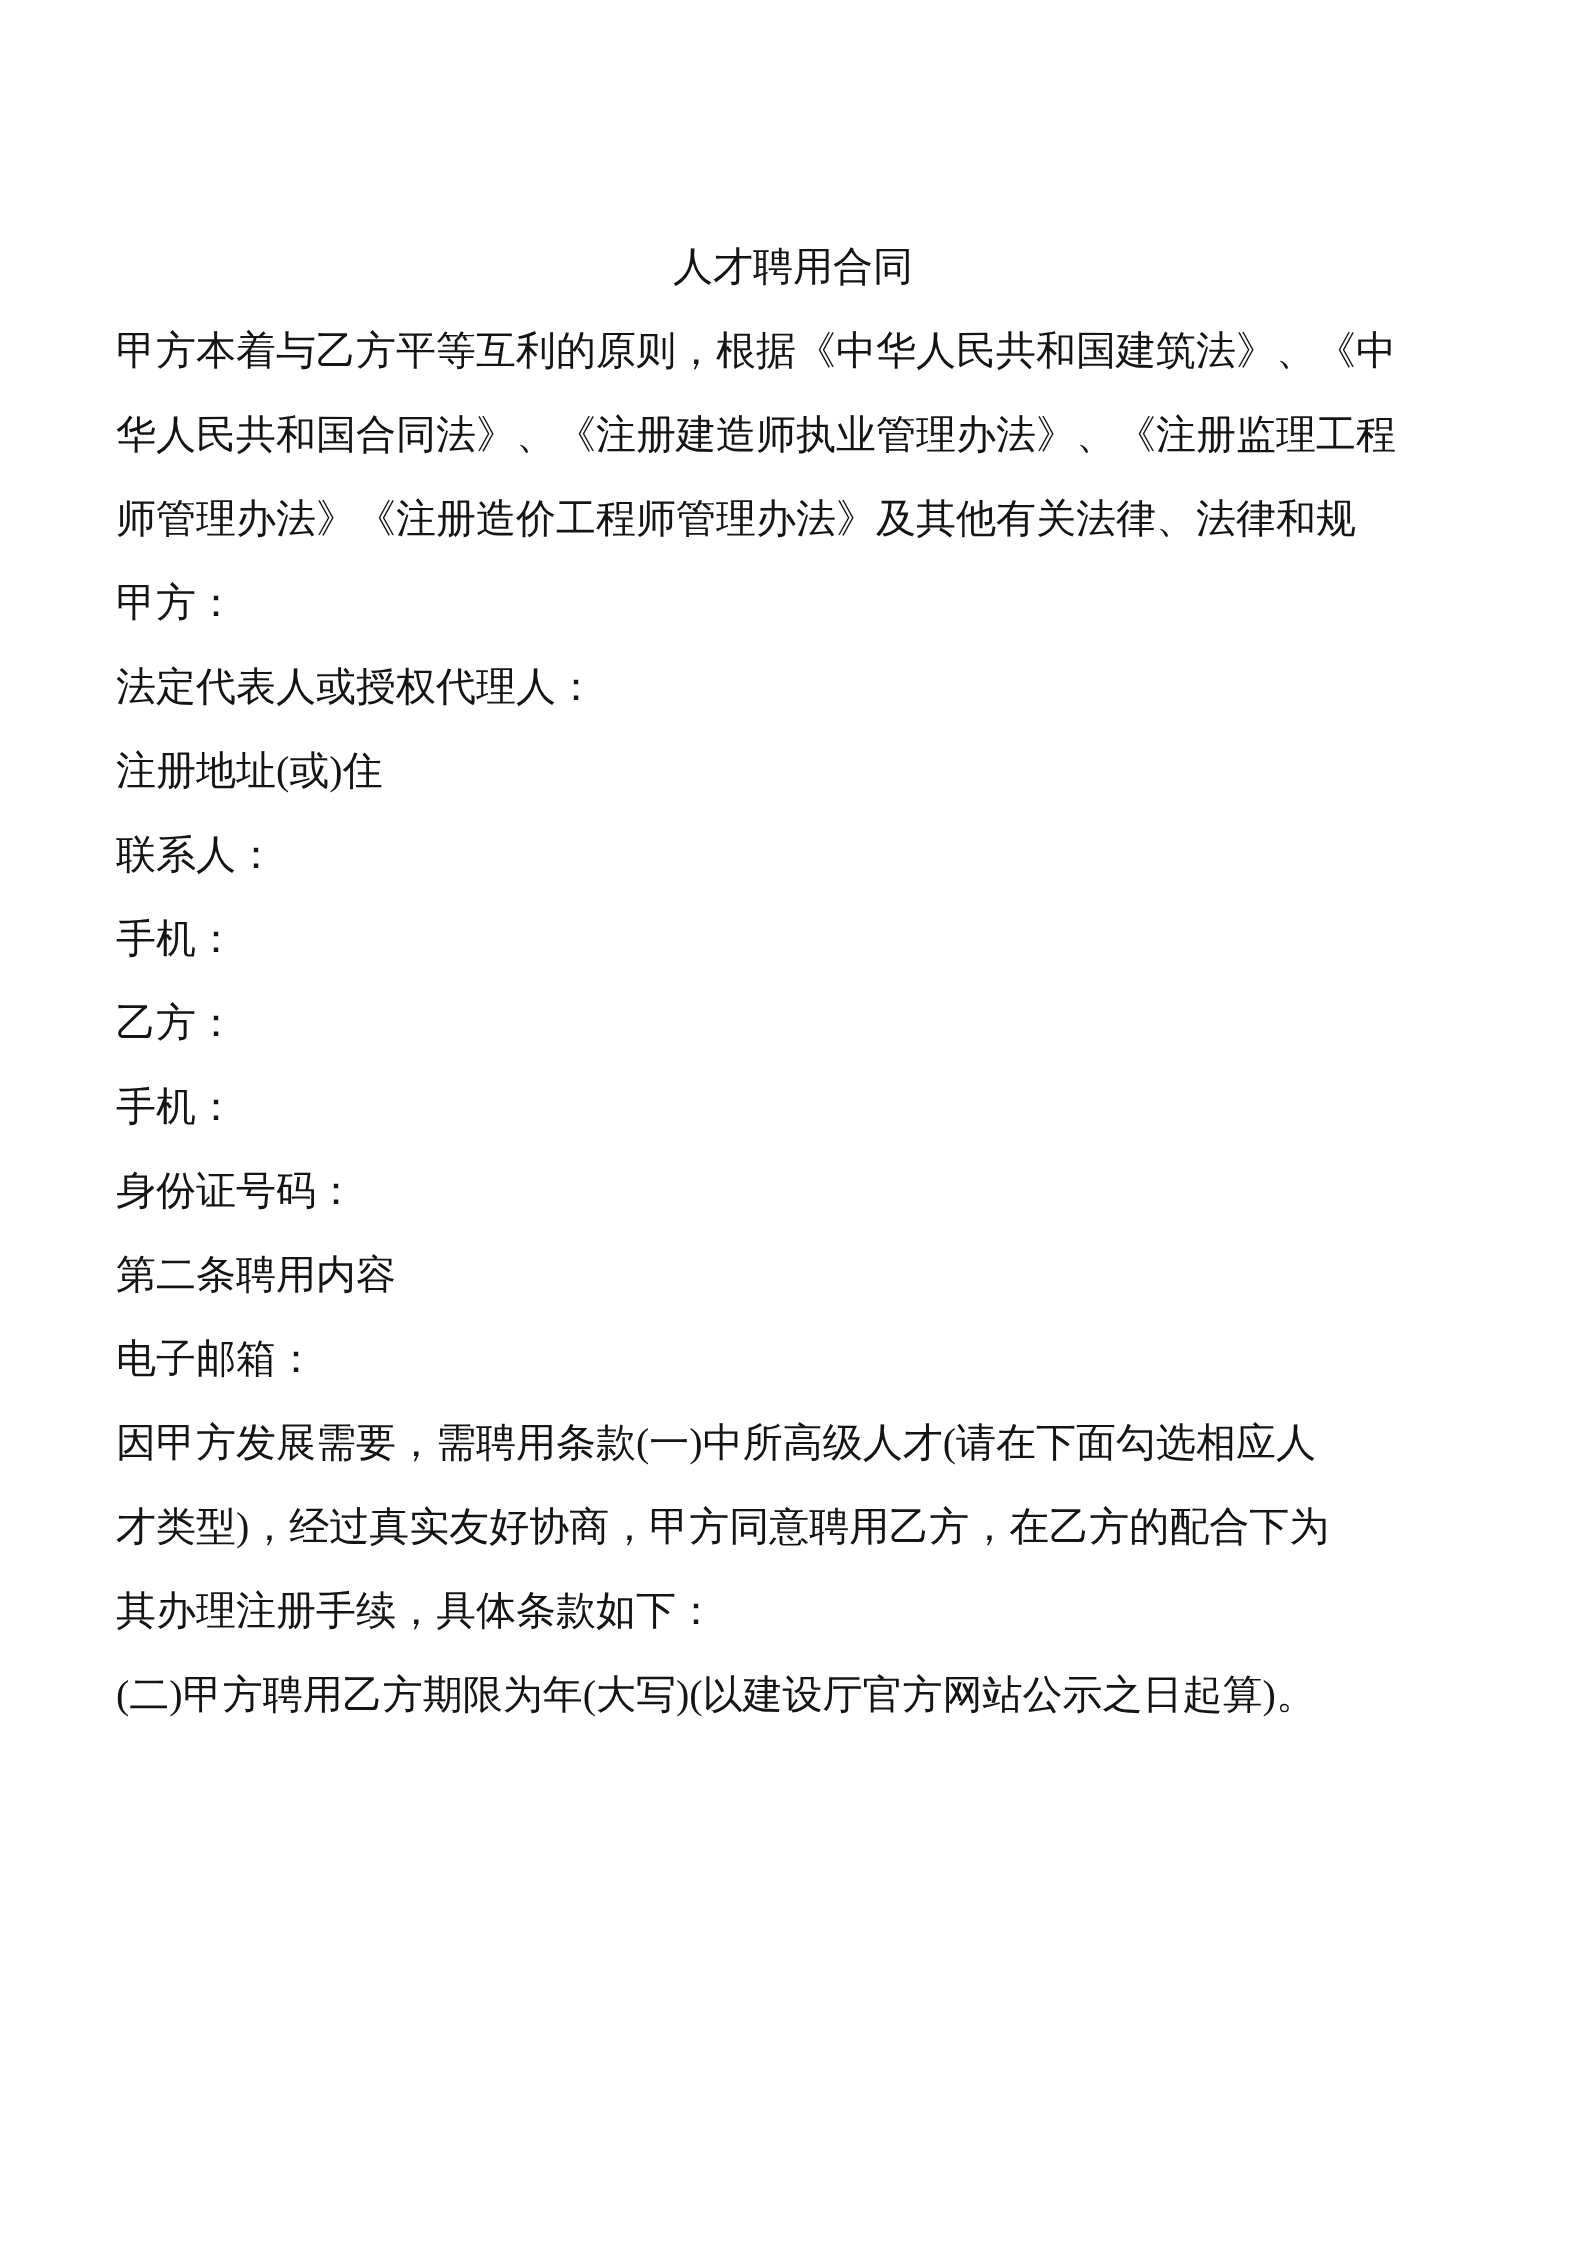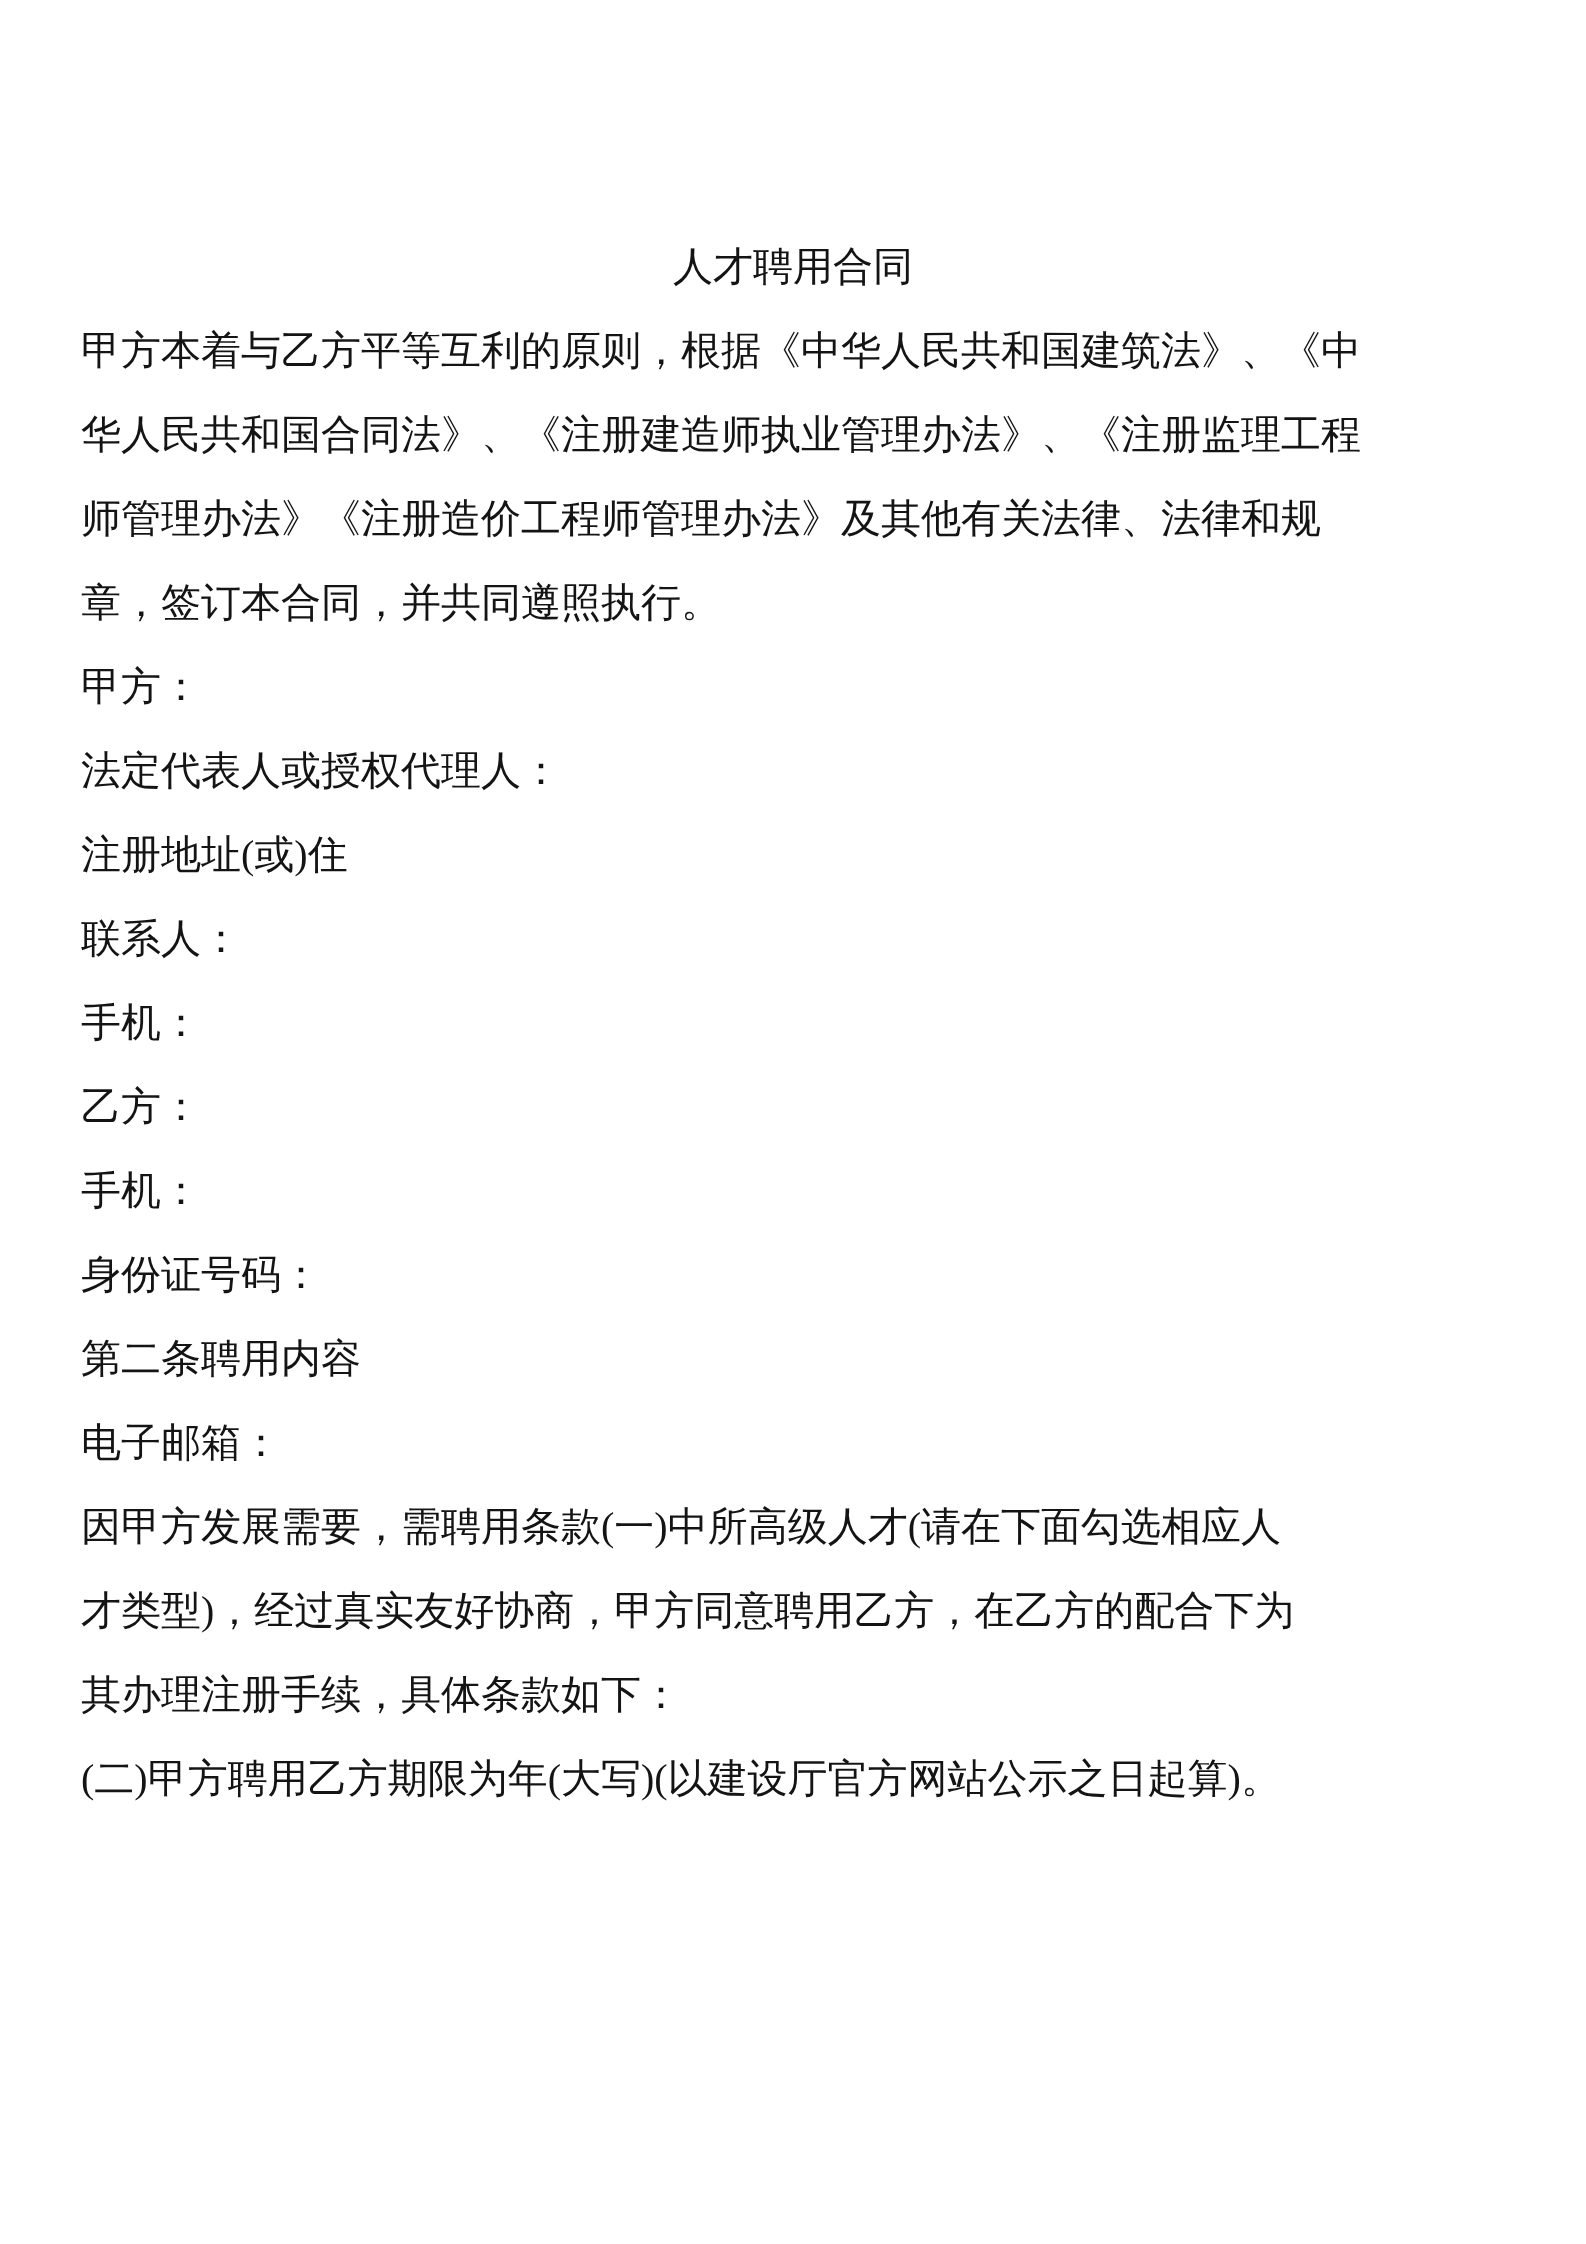--- a/index.html
+++ b/index.html
@@ -16,40 +16,39 @@
     color: #141414;
     font-family: "Liberation Serif", "DejaVu Serif", serif;
     padding-top: 225px;
     overflow: hidden;
     border-radius: 26px;
   }
   .line {
     height: 84px;
     line-height: 84px;
     font-size: 40px;
-    padding-left: 81px;
+    padding-left: 116px;
     padding-right: 130px;
     white-space: nowrap;
     letter-spacing: 0px;
   }
   .title-line {
     text-align: center;
     padding-left: 0;
     padding-right: 0;
   }
 </style>
 </head>
 <body>
 
 <div class="page">
   <div class="line title-line">人才聘用合同</div>
   <div class="line">甲方本着与乙方平等互利的原则，根据《中华人民共和国建筑法》、《中</div>
   <div class="line">华人民共和国合同法》、《注册建造师执业管理办法》、《注册监理工程</div>
   <div class="line">师管理办法》《注册造价工程师管理办法》及其他有关法律、法律和规</div>
-  <div class="line">章，签订本合同，并共同遵照执行。</div>
   <div class="line">甲方：</div>
   <div class="line">法定代表人或授权代理人：</div>
   <div class="line">注册地址(或)住</div>
   <div class="line">联系人：</div>
   <div class="line">手机：</div>
   <div class="line">乙方：</div>
   <div class="line">手机：</div>
   <div class="line">身份证号码：</div>
   <div class="line">第二条聘用内容</div>
   <div class="line">电子邮箱：</div>

